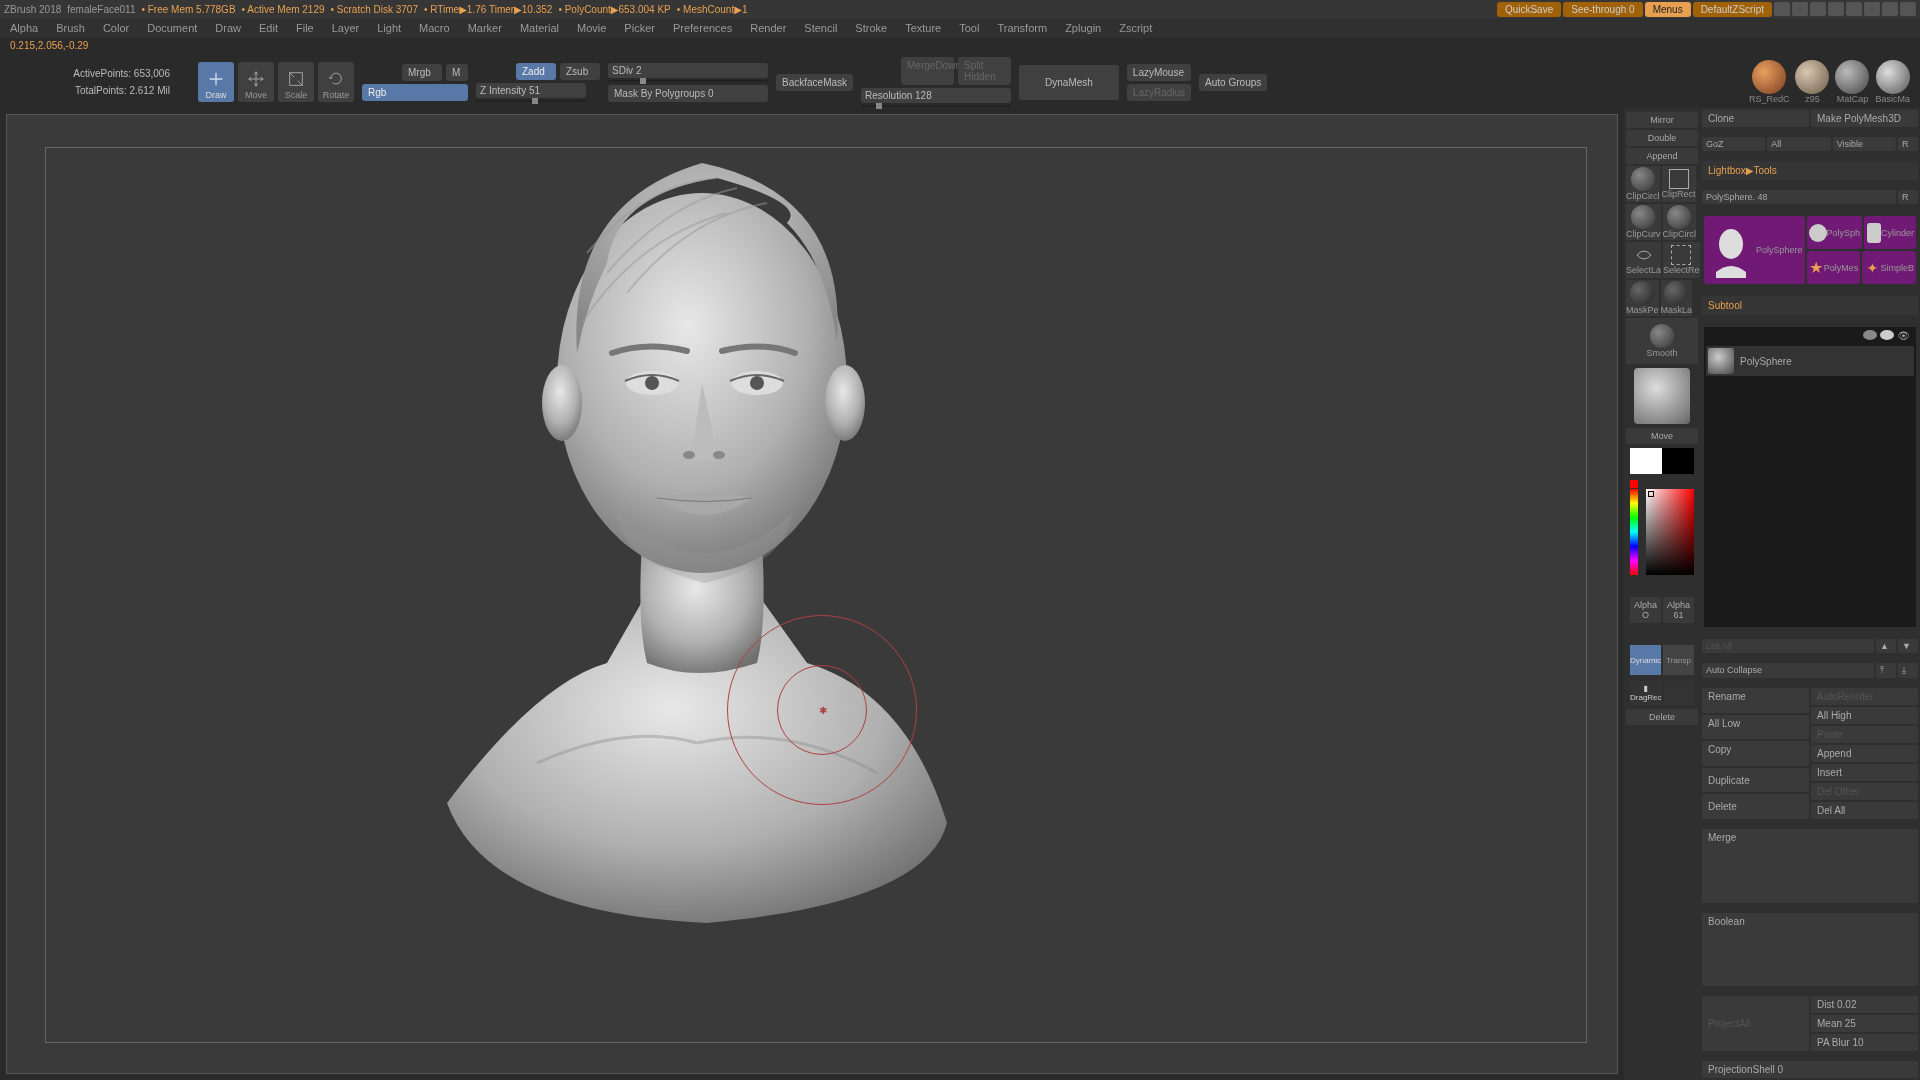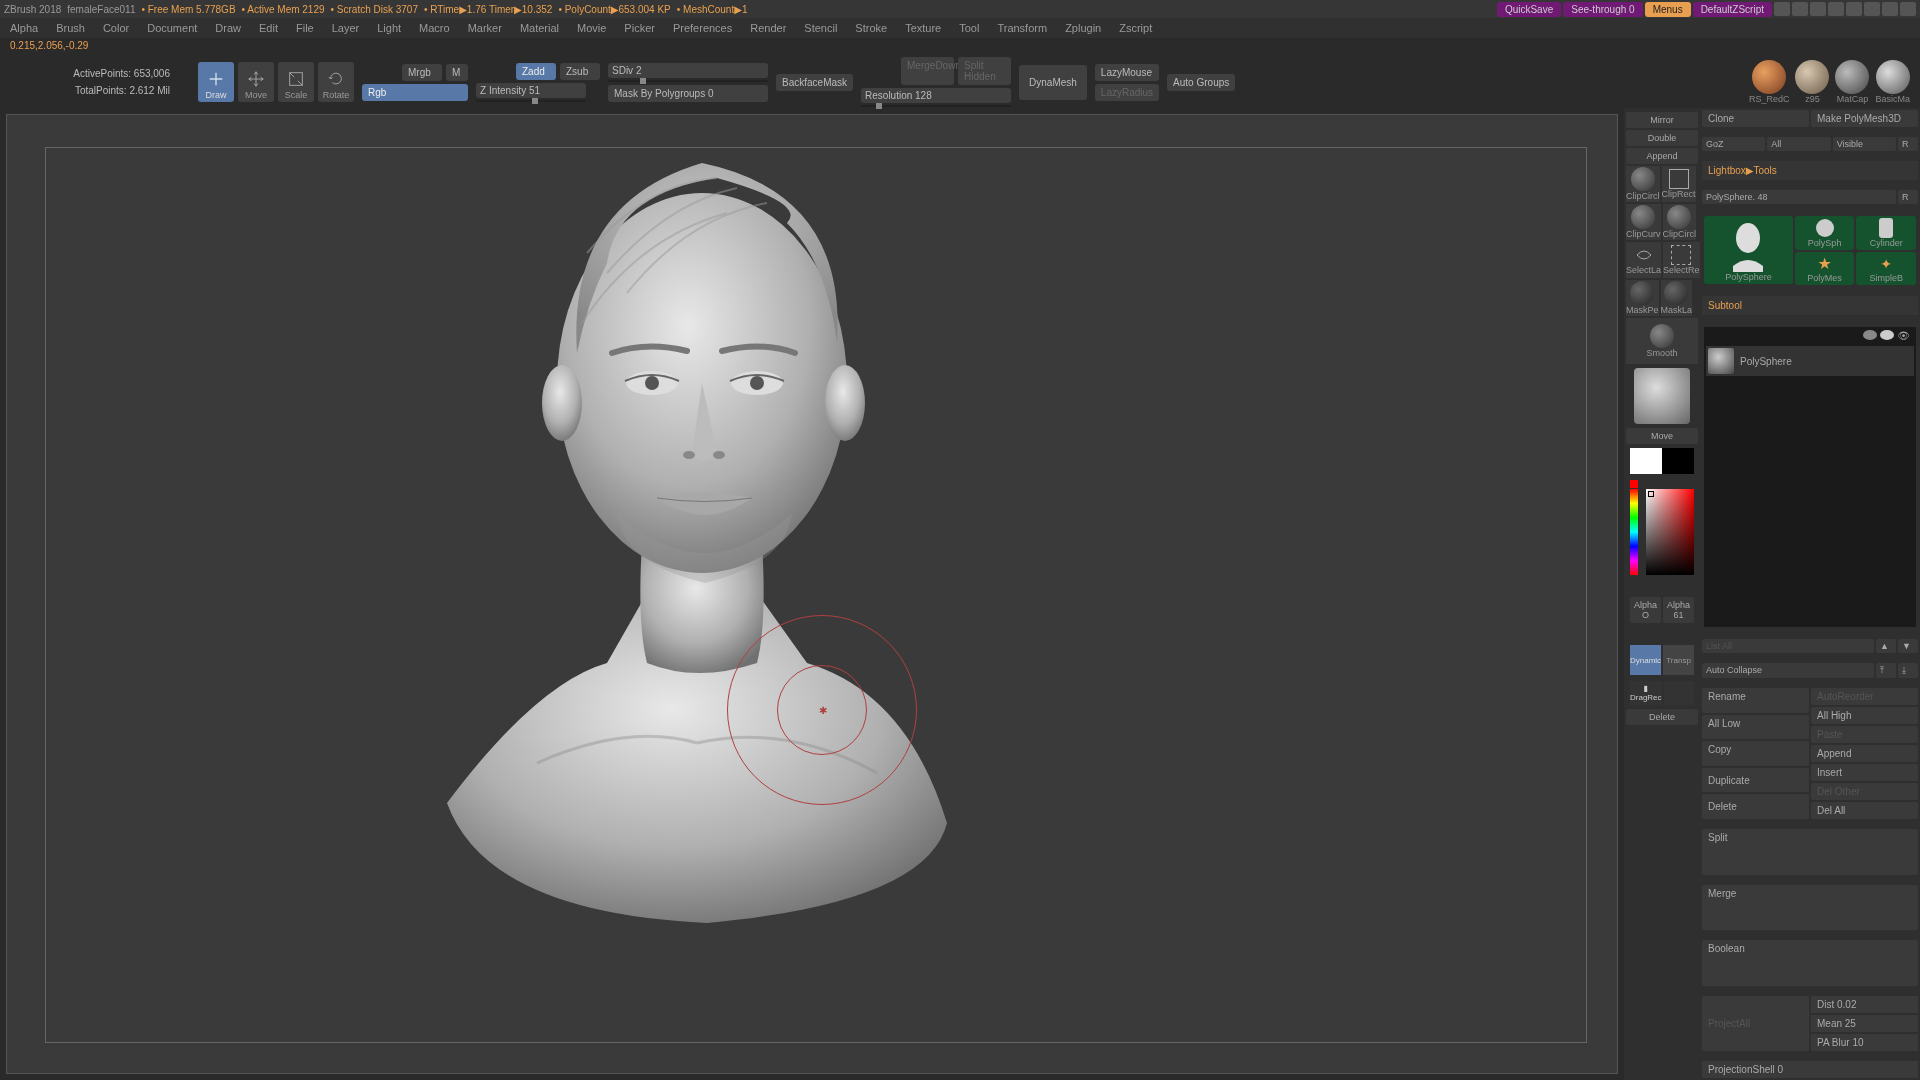--- a/index.html
+++ b/index.html
@@ -1,21 +1,21 @@
 <!DOCTYPE html>
 <html><head>
 <meta charset="utf-8">
 <style>
 * { margin:0; padding:0; box-sizing:border-box; font-family:Arial,Helvetica,sans-serif; user-select:none; }
 body { background:#2a2a2a; color:#aaa; font-size:11px; width:1920px; height:1080px; overflow:hidden; }
 .titlebar { height:18px; background:#363636; display:flex; align-items:center; padding:0 4px; font-size:10px; color:#999; }
 .titlebar .seg { margin-right:6px; white-space:nowrap; }
 .titlebar .orange { color:#e8a050; }
 .titlebar .right { margin-left:auto; display:flex; gap:2px; align-items:center; }
-.titlebar .btn { background:#701a75; padding:2px 8px; border-radius:3px; color:#ccc; font-size:10px; }
+.titlebar .btn { background:#a16207; padding:2px 8px; border-radius:3px; color:#ccc; font-size:10px; }
 .titlebar .btn.orange-btn { background:#e8a050; color:#222; }
 .titlebar .mini { width:16px; height:14px; background:#555; display:inline-block; border-radius:2px; }
 .menubar { height:20px; background:#303030; display:flex; align-items:center; padding:0 10px; gap:18px; font-size:11px; color:#999; }
 .menubar span { cursor:default; }
 .statusline { height:18px; padding:2px 10px; font-size:10px; color:#e8a050; background:#2a2a2a; }
 .toolbar-row { height:52px; display:flex; align-items:center; padding:4px 10px; gap:8px; font-size:10px; color:#aaa; }
 .stats { display:flex; flex-direction:column; gap:6px; font-size:10px; color:#bbb; width:180px; text-align:right; padding-right:20px;}
 .mode-btns { display:flex; gap:4px; }
 .mode-btn { width:36px; height:40px; background:#404040; display:flex; flex-direction:column; align-items:center; justify-content:flex-end; padding:2px; border-radius:3px; font-size:9px; color:#999; }
 .mode-btn.active { background:#5878a8; color:#ddd; }
@@ -51,21 +51,21 @@
 .hue-strip-v { width:8px; height:86px; background:linear-gradient(#f00,#ff0,#0f0,#0ff,#00f,#f0f,#f00); float:left; }
 .sv-box { margin-left:8px; height:86px; background:linear-gradient(to bottom,transparent,#000),linear-gradient(to right,#fff,#f00); position:relative; }
 .sv-cursor { position:absolute; width:6px; height:6px; border:1px solid #000; left:2px; top:2px; }
 .right-panel { width:220px; background:#2f2f2f; display:flex; flex-direction:column; font-size:10px; color:#aaa; padding:2px; gap:10px; overflow:hidden; }
 .rp-row { display:flex; gap:2px; }
 .rp-btn { background:#3a3a3a; padding:3px 6px; flex:1; font-size:10px; color:#aaa; border-radius:2px; }
 .rp-btn.small { padding:2px 4px; font-size:9px; }
 .rp-btn.dim { color:#555; }
 .rp-header { background:#353535; padding:4px 6px; color:#e8a050; font-size:10px; }
 .quicktool { height:72px; display:flex; gap:2px; padding:2px; }
-.quicktool .tool { flex:1; background:#14532d; display:flex; flex-direction:column; align-items:center; justify-content:flex-end; font-size:9px; color:#999; padding:2px; border-radius:3px; position:relative; }
+.quicktool .tool { flex:1; background:#701a75; display:flex; align-items:center; justify-content:flex-end; font-size:9px; color:#999; padding:2px; border-radius:3px; position:relative; }
 .quicktool .tool .thumb { flex:1; width:100%; display:flex; align-items:center; justify-content:center; }
 .subtool-list { background:#1a1a1a; height:300px; margin:2px; position:relative; }
 .subtool-item { display:flex; align-items:center; height:30px; background:#333; margin:2px; padding:2px; gap:6px; }
 .subtool-thumb { width:26px; height:26px; background:radial-gradient(circle at 40% 35%,#ccc,#444); border-radius:2px; }
 .action-list .rp-btn { text-align:left; }
 .two-col { display:flex; gap:2px; }
 .two-col > div { flex:1; display:flex; flex-direction:column; gap:2px; }
 .label-val { background:#3a3a3a; padding:3px 6px; display:flex; justify-content:space-between; }
 svg { display:block; }
 .micro-tools { display:flex; gap:2px; margin:2px 4px; }
@@ -199,21 +199,21 @@
       <div class="field dim">MergeDown</div>
       <div class="field dim">Split Hidden</div>
     </div>
     <div class="slider-field">
       <div class="field" style="padding:2px 4px">Resolution 128</div>
       <div class="slider-track">
           <div class="slider-thumb" style="left:10%"></div>
         </div>
     </div>
   </div>
-  <div class="field" style="padding:12px 10px">DynaMesh</div>
+  <div class="field" style="padding:12px 26px">DynaMesh</div>
   <div class="group">
     <div class="field">LazyMouse</div>
     <div class="field dim">LazyRadius</div>
   </div>
   <div class="field">Auto Groups</div>
   <div style="flex:1"></div>
   <div class="mat-row">
     <div class="mat-item">
         <span class="mat-sphere" style="background:radial-gradient(circle at 35% 35%,#e8a060,#7a3b20)"></span>
         <span>RS_RedC</span>
@@ -472,21 +472,20 @@
       <div>
         <div class="rp-btn dim">AutoReorder</div>
         <div class="rp-btn">All High</div>
         <div class="rp-btn dim">Paste</div>
         <div class="rp-btn">Append</div>
         <div class="rp-btn">Insert</div>
         <div class="rp-btn dim">Del Other</div>
         <div class="rp-btn">Del All</div>
       </div>
     </div>
-    <div class="rp-btn">Split</div>
     <div class="rp-btn">Merge</div>
     <div class="rp-btn">Boolean</div>
     <div class="two-col">
       <div>
         <div class="rp-btn dim" style="height:52px;display:flex;align-items:center">ProjectAll</div>
       </div>
       <div>
         <div class="label-val">
             <span>Dist 0.02</span>
           </div>

